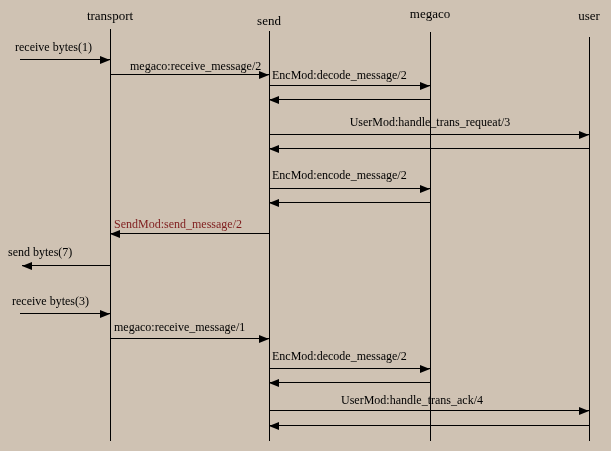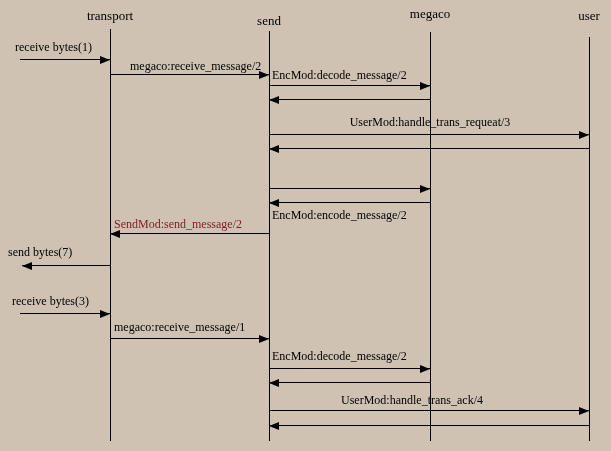--- a/index.html
+++ b/index.html
@@ -87,21 +87,21 @@
       <div class="arrow-right" style="top: 131px; left: 579px; border-left-color: rgb(0, 0, 0);"></div>
       <div class="msg-label" style="top: 116px; left: 430px; color: rgb(0, 0, 0); transform: translateX(-50%);">UserMod:handle_trans_requeat/3</div>
     </div>
     <div>
       <div class="msg-line" style="left: 269px; top: 148px; width: 320px; background-color: rgb(0, 0, 0);"></div>
       <div class="arrow-left" style="top: 145px; left: 269px; border-right-color: rgb(0, 0, 0);"></div>
     </div>
     <div>
       <div class="msg-line" style="left: 269px; top: 188px; width: 161px; background-color: rgb(0, 0, 0);"></div>
       <div class="arrow-right" style="top: 185px; left: 420px; border-left-color: rgb(0, 0, 0);"></div>
-      <div class="msg-label" style="top: 169px; left: 272px; color: rgb(0, 0, 0); margin-top: 40px;">EncMod:encode_message/2</div>
+      <div class="msg-label" style="top: 169px; left: 272px; color: rgb(0, 0, 0);">EncMod:encode_message/2</div>
     </div>
     <div>
       <div class="msg-line" style="left: 269px; top: 202px; width: 161px; background-color: rgb(0, 0, 0);"></div>
       <div class="arrow-left" style="top: 199px; left: 269px; border-right-color: rgb(0, 0, 0);"></div>
     </div>
     <div>
       <div class="msg-line" style="left: 110px; top: 233px; width: 159px; background-color: rgb(0, 0, 0);"></div>
       <div class="arrow-left" style="top: 230px; left: 110px; border-right-color: rgb(0, 0, 0);"></div>
       <div class="msg-label" style="top: 218px; left: 114px; color: #7f1d1d;">SendMod:send_message/2</div>
     </div>

